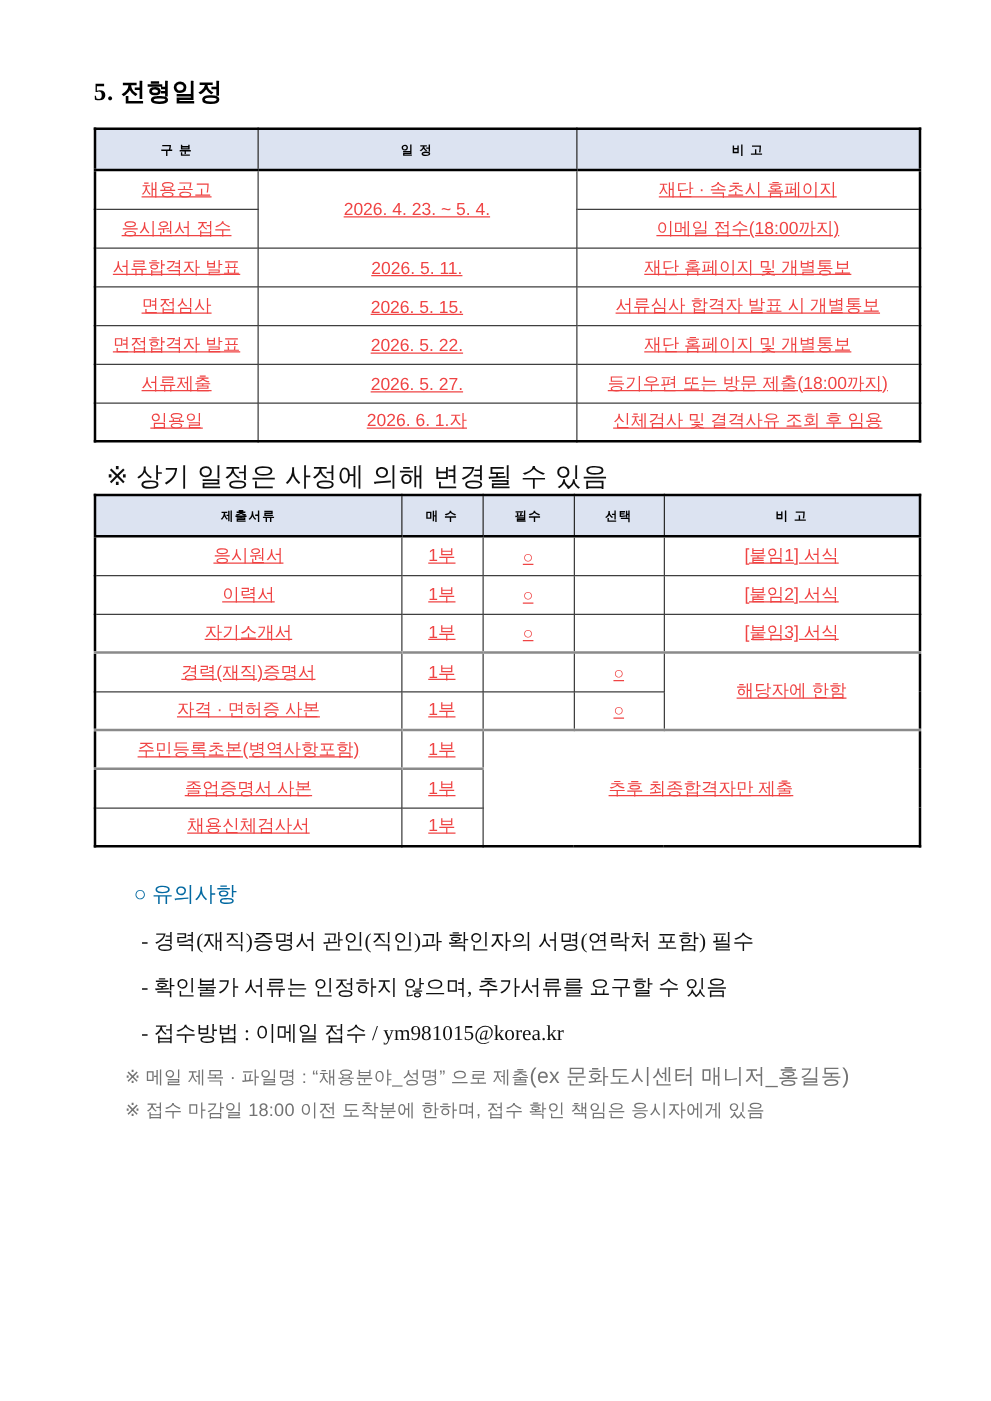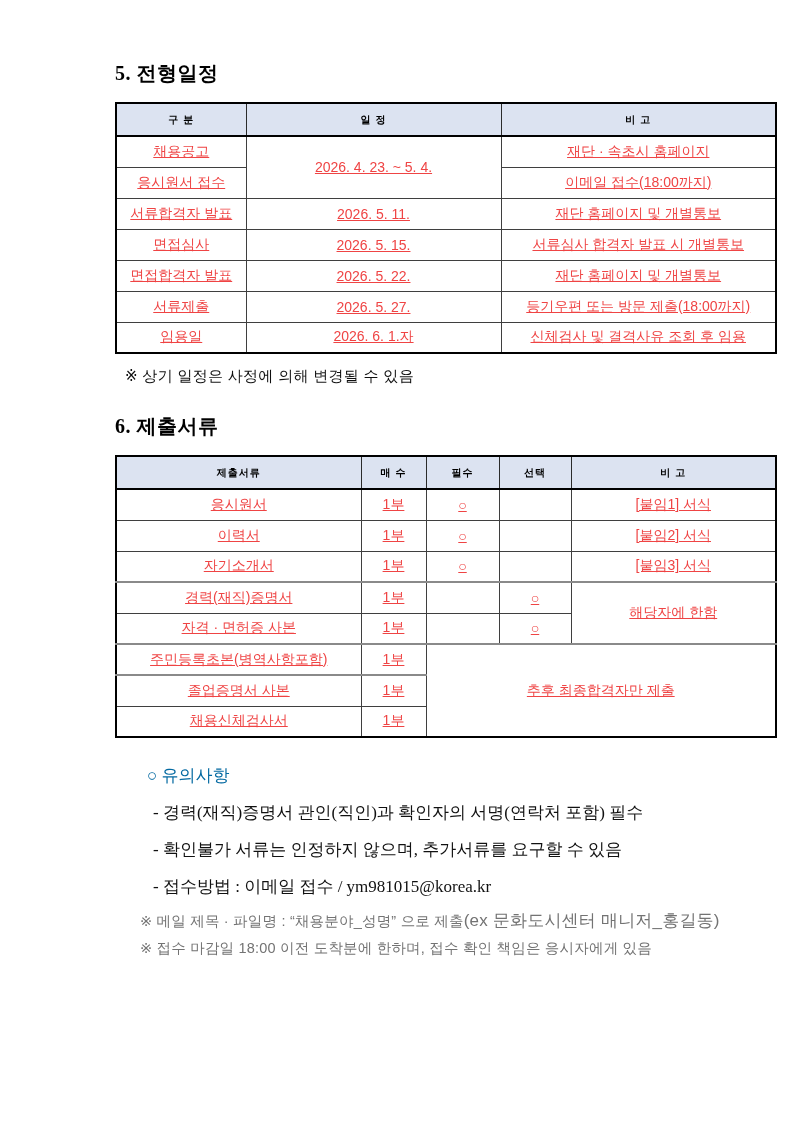--- a/index.html
+++ b/index.html
@@ -3,21 +3,21 @@
 <meta charset="utf-8">
 <style>
   * { box-sizing: border-box; margin: 0; padding: 0; }
   body {
     width: 793px; height: 1121px;
     background: #ffffff;
     color: #0f0f0f;
     font-family: "Liberation Sans", "DejaVu Sans", sans-serif;
     overflow: hidden;
   }
-  .page { padding: 60px 58px 0 115px; }
+  .page { padding: 60px 58px 0 75px; }
 
   .sec-title {
     font-family: "Liberation Serif", "DejaVu Serif", serif;
     font-weight: bold;
     font-size: 20px;
     letter-spacing: 0.5px;
     color: #000;
   }
   .title-gap { margin-bottom: 15px; }
   .title-top-gap { margin-top: 27px; }
@@ -47,21 +47,21 @@
     vertical-align: middle;
     padding: 0 5px;
     color: #ef4444;
     text-decoration: underline;
   }
   tr.sep td { border-top: 2px solid #8a8a8a; margin-left: 24px; }
   td.circle-cell { font-size: 15px; color: #2a2a2a; }
 
   .footnote {
     margin: 13px 0 0 10px;
-    font-size: 15px;
+    font-size: 21px;
     letter-spacing: 0.3px;
   }
 
   .notes { margin-top: 26px; font-family: "Liberation Serif", "DejaVu Serif", serif; }
   .notes-heading { margin-left: 32px; font-size: 17px; color: #0369a1; }
   .dash-line { margin: 15px 0 0 38px; font-size: 17px; line-height: 22px; color: #111; }
   .star-line {
     margin: 7px 0 0 25px;
     font-size: 14.5px;
     line-height: 20px;
@@ -123,21 +123,20 @@
     <tr>
       <td>임용일</td>
       <td>2026. 6. 1.자</td>
       <td>신체검사 및 결격사유 조회 후 임용</td>
     </tr>
   </tbody>
     </table>
 
   <div class="footnote">※ 상기 일정은 사정에 의해 변경될 수 있음</div>
 
-  <div class="sec-title title-gap title-top-gap">6. 제출서류</div>
 
   <table class="doc">
     <colgroup>
       <col style="width:245px">
         <col style="width:65px">
         <col style="width:73px">
         <col style="width:72px">
         <col style="width:205px">
     </colgroup>
     <tbody>

